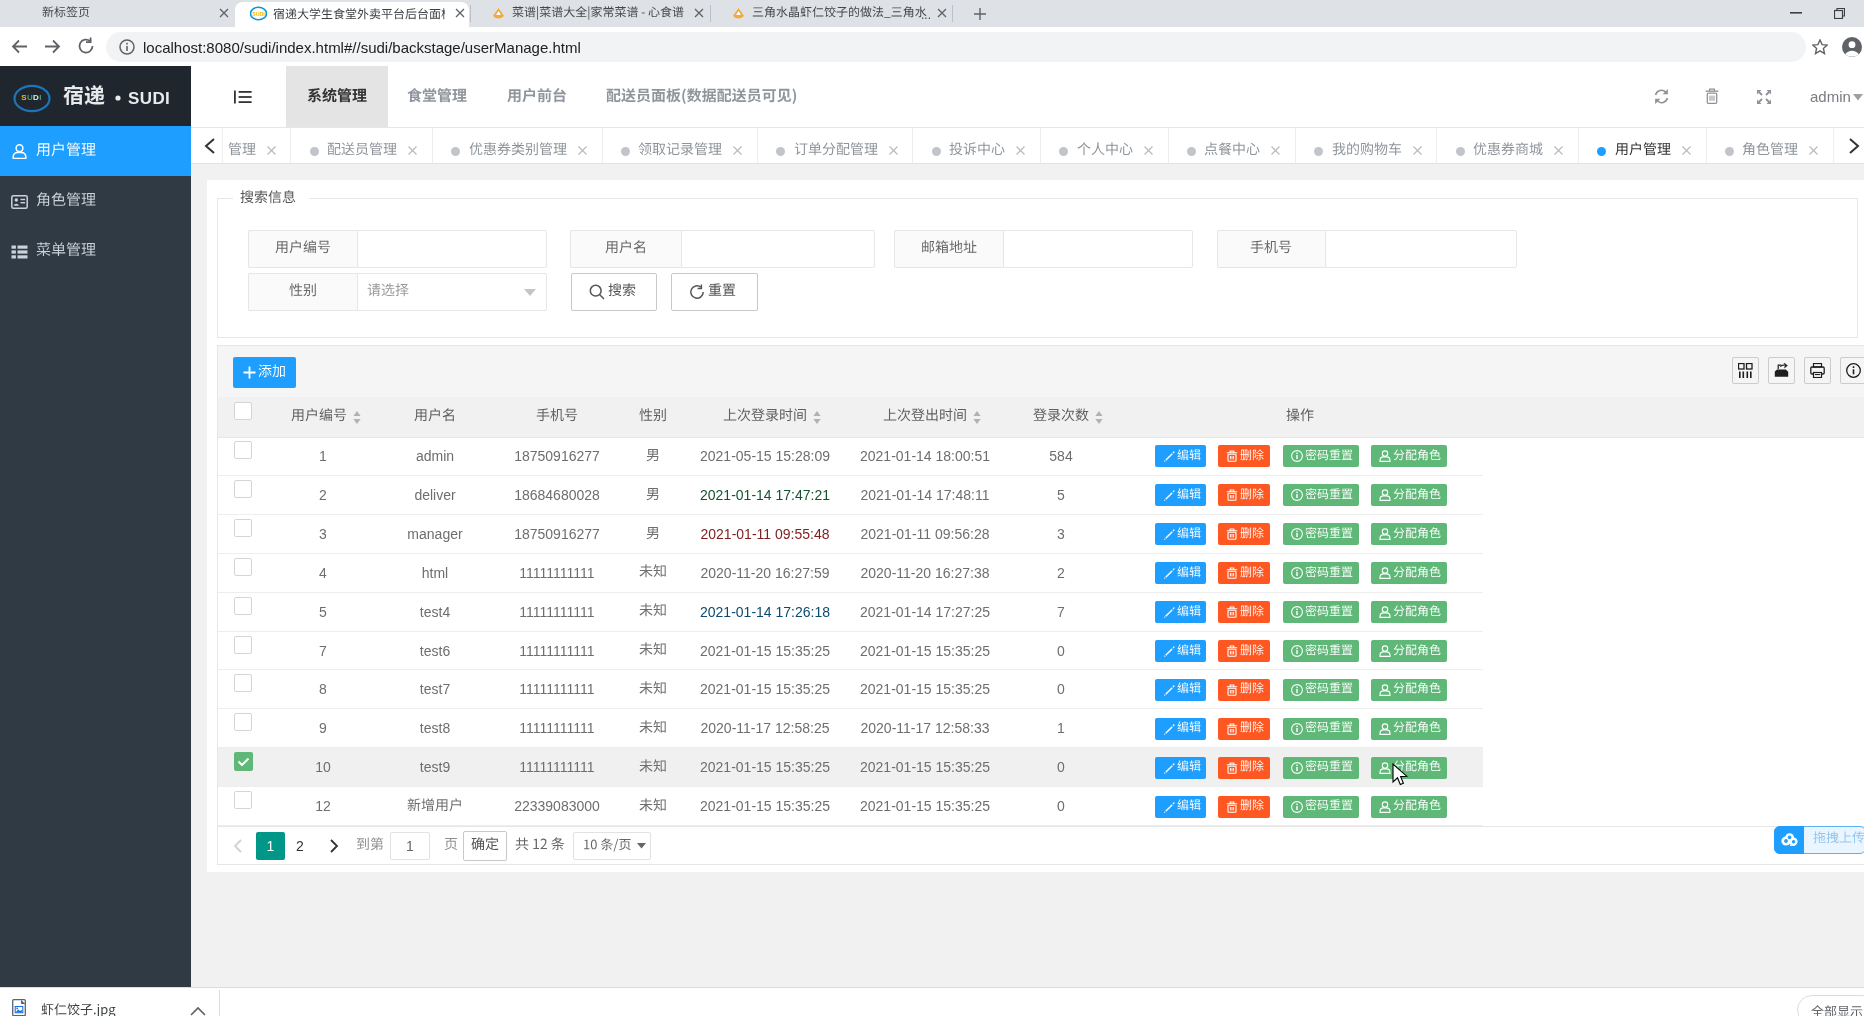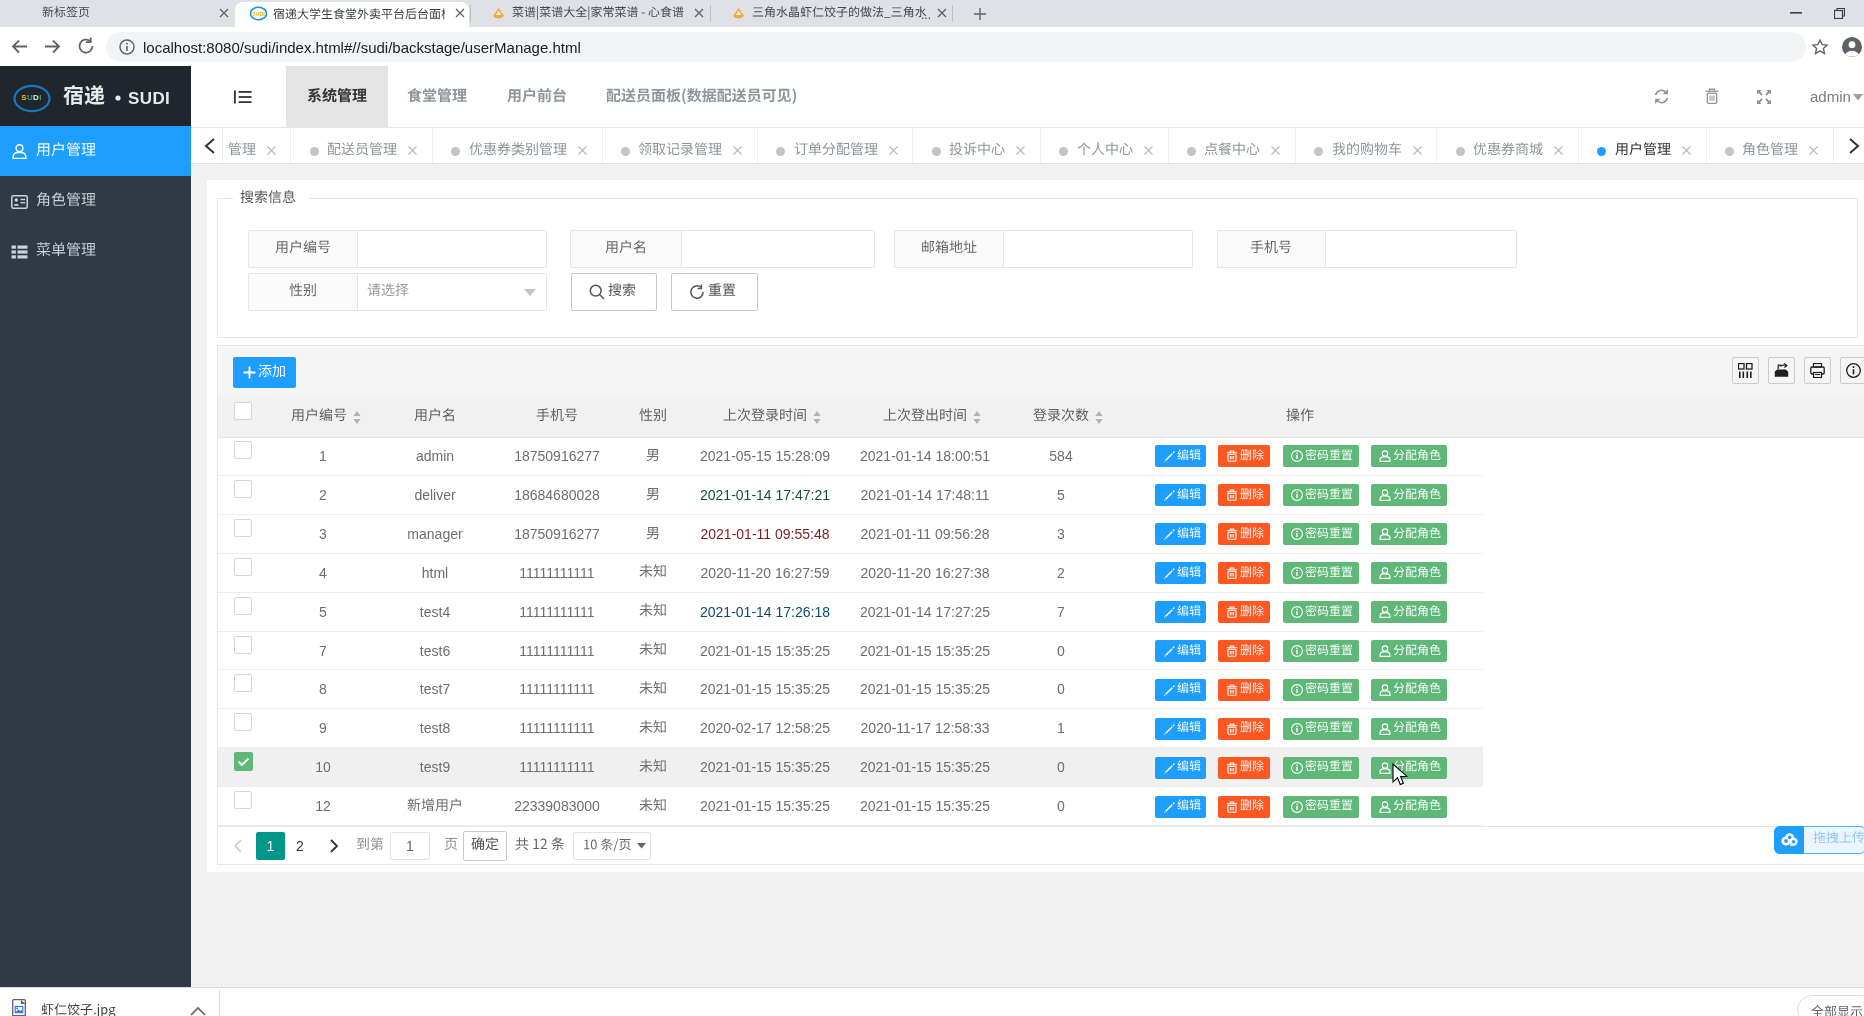--- a/index.html
+++ b/index.html
@@ -1273,21 +1273,21 @@
 <div style="position:absolute;left:234px;top:713.3px;width:18px;height:18px;background:#fff;border:1px solid #d5d5d5;border-radius:2px;box-sizing:border-box"></div>
 <div style="position:absolute;left:323px;top:720.35px;transform:translateX(-50%);font:400 14px 'Liberation Sans',sans-serif;color:#6e6e6e;white-space:nowrap">9</div>
 <div style="position:absolute;left:435px;top:720.35px;transform:translateX(-50%);font:400 14px 'Liberation Sans',sans-serif;color:#6e6e6e;white-space:nowrap">test8</div>
 <div style="position:absolute;left:557px;top:720.35px;transform:translateX(-50%);font:400 14px 'Liberation Sans',sans-serif;color:#6e6e6e;white-space:nowrap">11111111111</div>
 <svg style="position:absolute;left:639.0px;top:720.0px;overflow:visible" width="28.0" height="17.5">
     <g fill="#6e6e6e" transform="matrix(0.014000,0,0,-0.014000,0,12.04)">
       <use href="#r672a" x="0"></use>
       <use href="#r77e5" x="1000"></use>
     </g>
   </svg>
-<div style="position:absolute;left:765px;top:720.35px;transform:translateX(-50%);font:400 14px 'Liberation Sans',sans-serif;color:#6e6e6e;white-space:nowrap">2020-02-17 12:58:25</div>
+<div style="position:absolute;left:765px;top:720.35px;transform:translateX(-50%);font:400 14px 'Liberation Sans',sans-serif;color:#6e6e6e;white-space:nowrap">2020-11-17 12:58:25</div>
 <div style="position:absolute;left:925px;top:720.35px;transform:translateX(-50%);font:400 14px 'Liberation Sans',sans-serif;color:#6e6e6e;white-space:nowrap">2020-11-17 12:58:33</div>
 <div style="position:absolute;left:1061px;top:720.35px;transform:translateX(-50%);font:400 14px 'Liberation Sans',sans-serif;color:#6e6e6e;white-space:nowrap">1</div>
 <div style="position:absolute;left:1155px;top:717.75px;width:51px;height:22px;background:#1e9fff;border-radius:2px"></div>
 <svg style="position:absolute;left:1163px;top:722.75px" width="12" height="12" viewBox="0 0 12 12">
     <path d="M1.5 10.5 L1 11.5 L2 11 Z M2.2 9.8 L8.8 3.2 L9.8 4.2 L3.2 10.8 Z M9.5 2.5 L10.4 1.6 Q10.9 1.1 11.4 1.6 Q11.9 2.1 11.4 2.6 L10.5 3.5 Z" fill="#fff"></path>
     <path d="M1.2 11.8 L2.6 11.4 L1.6 10.4 Z" fill="#fff"></path>
   </svg>
 <svg style="position:absolute;left:1177.0px;top:721.2px;overflow:visible" width="24.0" height="15.0">
     <g fill="#ffffff" transform="matrix(0.012000,0,0,-0.012000,0,10.32)">
       <use href="#r7f16" x="0"></use>

